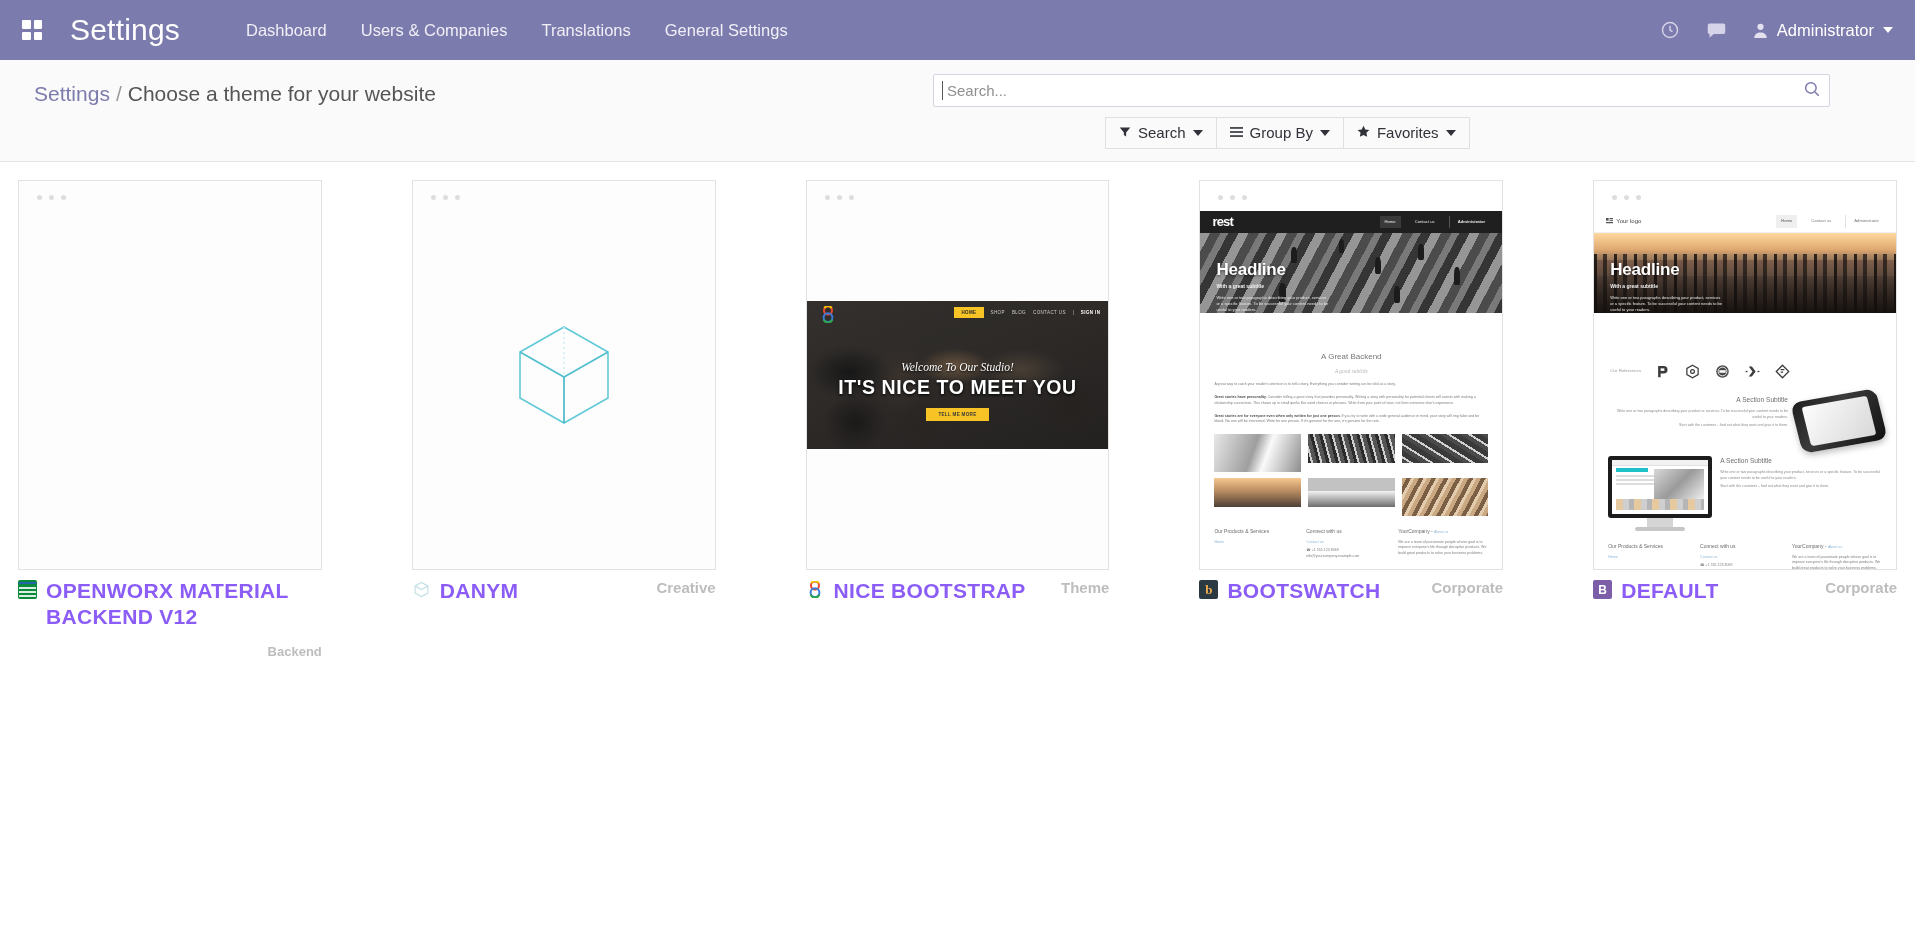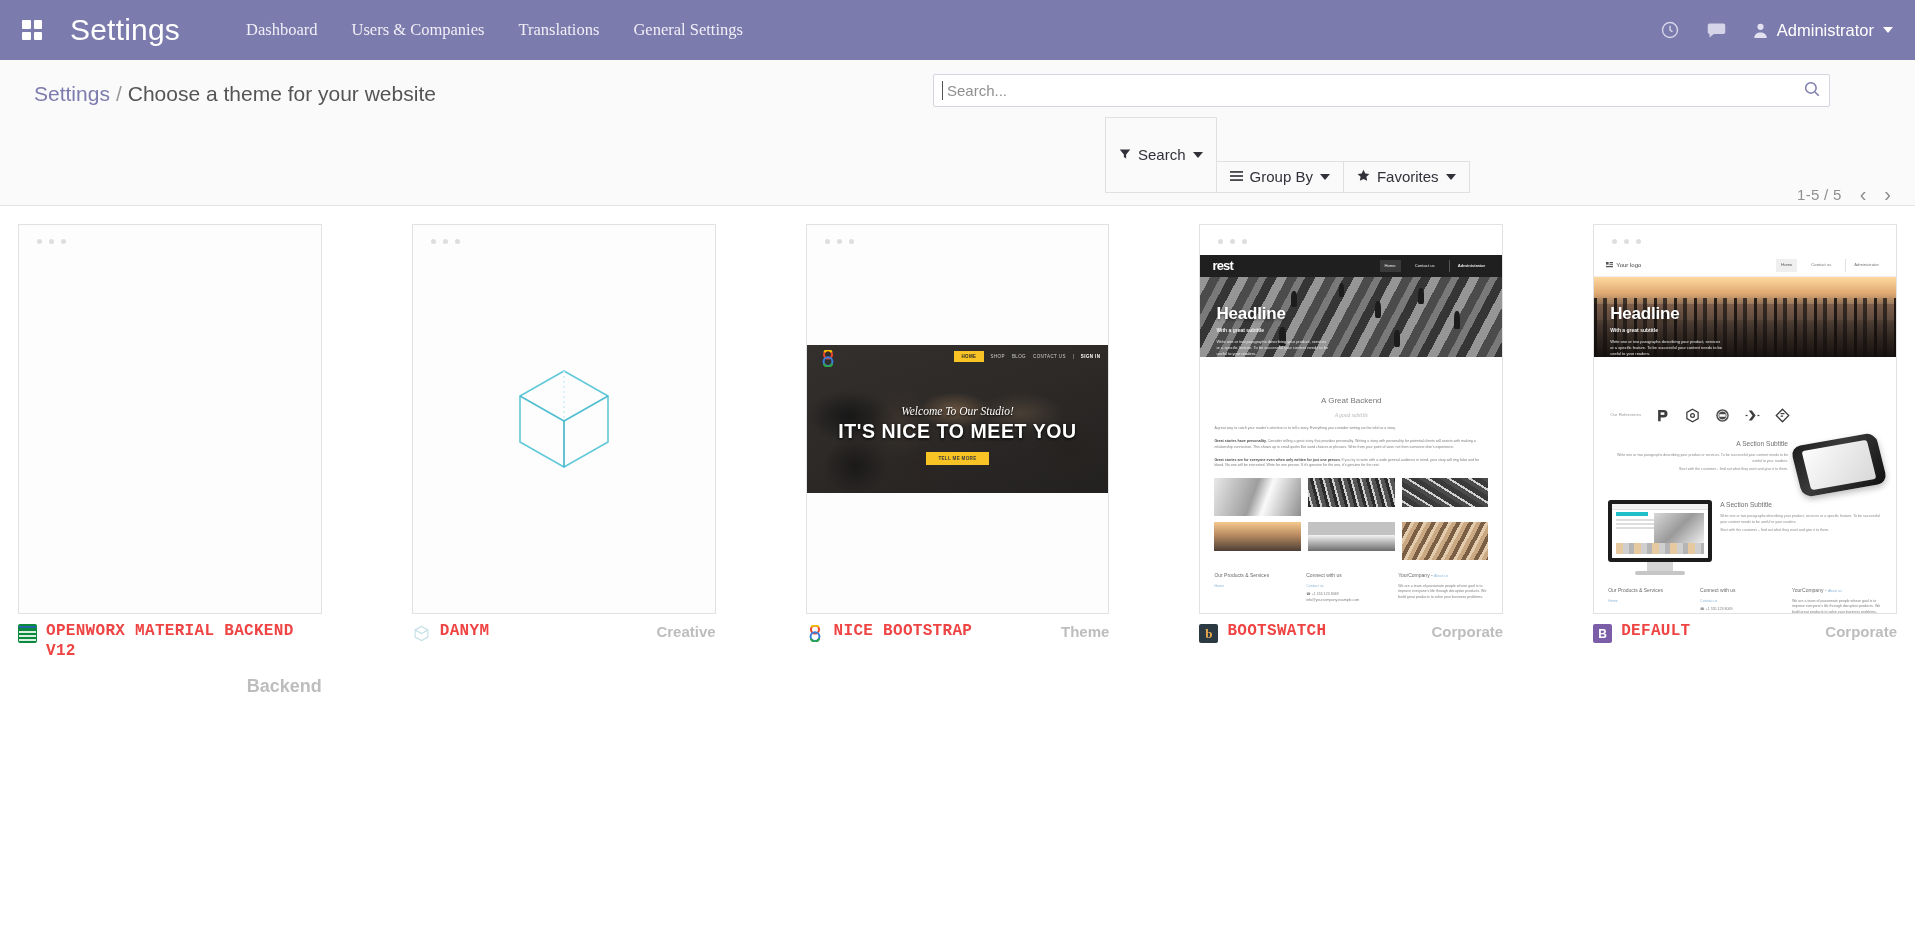--- a/index.html
+++ b/index.html
@@ -14,21 +14,21 @@
 
   
   .navbar {
     height:60px; background:#7c7bad; display:flex; align-items:center;
     padding:0 22px; color:#ffffff; position:relative;
   }
   .apps-icon { width:20px; height:20px; display:grid;
     grid-template-columns:1fr 1fr; grid-template-rows:1fr 1fr; gap:3px; cursor:pointer; }
   .apps-icon i { background:#ffffff; display:block; border-radius:1px; }
   .brand { font-size:30px; margin-left:28px; font-weight:400; letter-spacing:.2px; color:#fff; }
-  .menu { display:flex; align-items:center; margin-left:66px; gap:34px;font-family:Liberation Serif, serif; }
+  .menu { display:flex; align-items:center; margin-left:66px; gap:34px; }
   .menu a { color:#f0eff7; font-size:16.5px; text-decoration:none; white-space:nowrap; }
   .nav-right { margin-left:auto; display:flex; align-items:center; gap:26px; }
   .nav-icon { color:#d6d4e8; cursor:pointer; display:flex; align-items:center; }
   .user-menu { display:flex; align-items:center; gap:9px; color:#ffffff;
     font-size:16.5px; cursor:pointer; }
   .caret { width:0;height:0;border-left:5px solid transparent;border-right:5px solid transparent;
     border-top:6px solid currentColor; display:inline-block; }
 
   
   .control-panel {
@@ -54,21 +54,21 @@
   }
   .searchview input::placeholder { color:#8f8f8f; }
   .search-glass { color:#7c7bad; font-size:17px; line-height:1; }
 
   .btn-row { display:flex; margin-top:10px; margin-left:172px; }
   .cp-btn {
     border:1px solid #e0e0e0; background:#fafafa; font-size:15px; color:#31313a;
     padding:6px 13px; display:flex; align-items:center; gap:7px; cursor:pointer;
     font-family:"Liberation Sans", sans-serif; white-space:nowrap; line-height:1.2;
   }
-  .cp-btn + .cp-btn { border-left:none;margin-top:44px; }
+  .cp-btn + .cp-btn { border-left:none; }
   .cp-btn .lbl { color:#31313a; }
 
   .pager { position:absolute; right:24px; top:124px; display:flex; align-items:center;
     gap:18px; color:#8f8f8f; font-size:15px; }
   .pager .nums { letter-spacing:.3px; }
   .pg-arrow { font-size:20px; color:#8a8a8a; cursor:pointer; line-height:1; }
 
   
   .kanban {
     display:flex; padding:18px 18px 0 18px; gap:90px; align-items:flex-start;
@@ -76,25 +76,25 @@
   }
   .kcard { width:306px; }
   .preview {
     height:390px; border:1px solid #e2e2e2; background:#fdfdfd; overflow:hidden;
     position:relative; cursor:pointer;
   }
   .dots { position:absolute; top:14px; left:18px; display:flex; gap:7px; z-index:5; }
   .dots i { width:5px; height:5px; border-radius:50%; background:#dedede; display:block; }
 
   .kfooter { margin-top:8px; display:flex; align-items:flex-start; gap:9px; }
-  .kname { font-size:16px; font-weight:bold; color:#ef4444; letter-spacing:.3px;
-    line-height:1.22; flex:1; text-transform:uppercase;font-family:Liberation Mono, monospace; }
+  .kname { font-size:21px; font-weight:bold; color:#8b5cf6; letter-spacing:.3px;
+    line-height:1.22; flex:1; text-transform:uppercase; }
   .kcat { font-size:15px; font-weight:bold; color:#bdbdbd; white-space:nowrap;
     margin-left:auto; padding-top:1px; }
-  .kcat-below { display:block; text-align:right; font-size:18px; font-weight:bold;
+  .kcat-below { display:block; text-align:right; font-size:13px; font-weight:bold;
     color:#bdbdbd; margin-top:15px; }
   .ico { width:19px; height:19px; flex:0 0 19px; margin-top:2px; border-radius:2px;
     overflow:hidden; display:flex; align-items:center; justify-content:center; }
 
   
   .ico-openworx { background:#0b8a3d; position:relative; }
   .ico-openworx span { position:absolute; left:1px; right:1px; height:2px; background:#fff; opacity:.85;}
   .ico-openworx .r1{ top:2px; background:#2a5fbd; }
   .ico-openworx .r2{ top:7px; }
   .ico-openworx .r3{ top:11px; }

